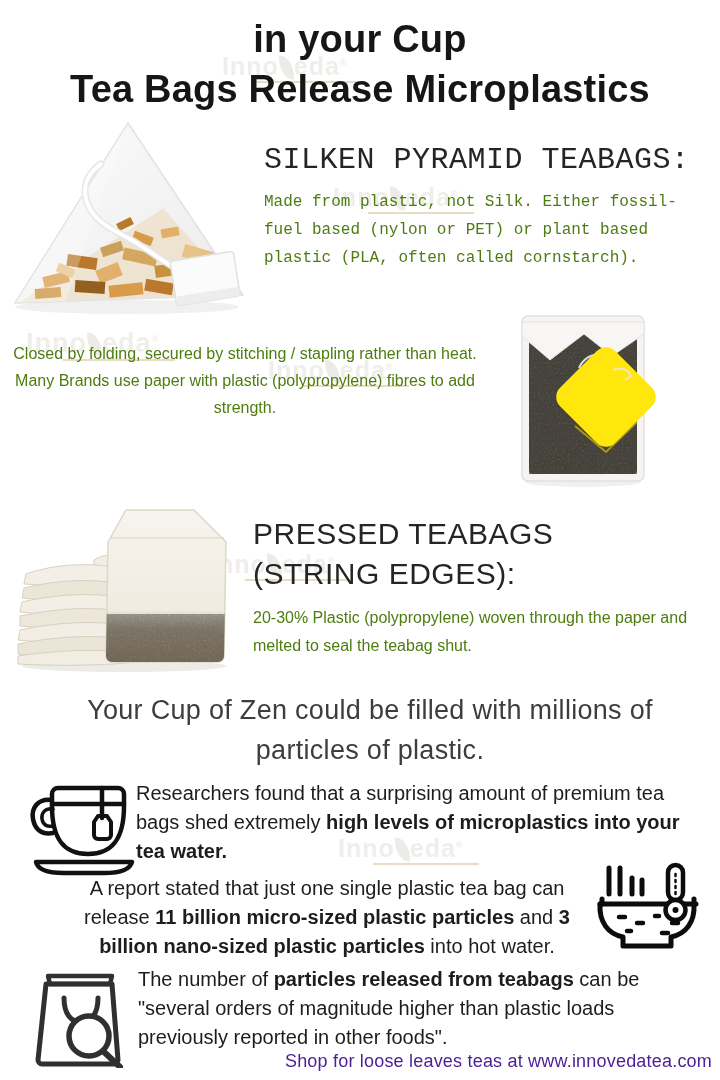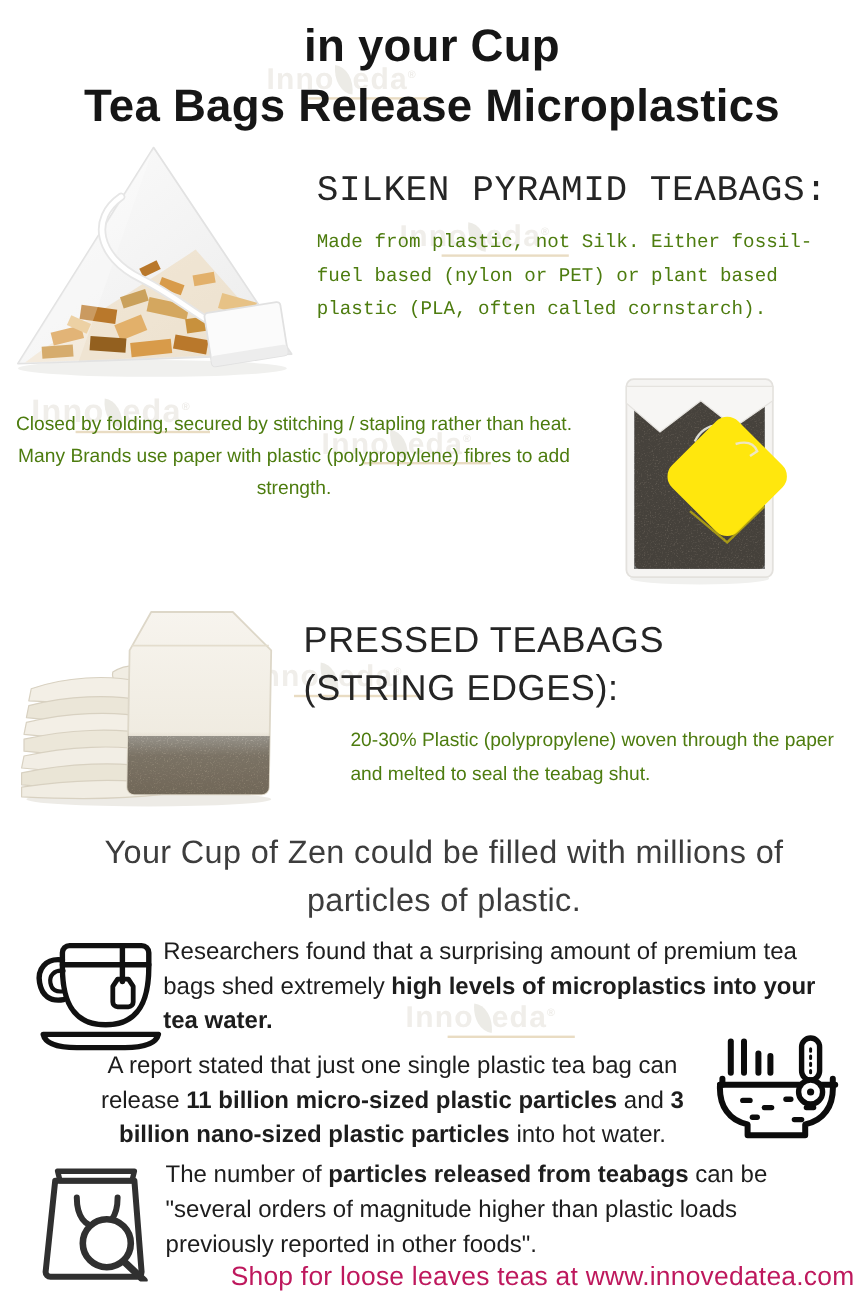--- a/index.html
+++ b/index.html
@@ -35,21 +35,21 @@
   
   .statement{
     position:absolute; z-index:2; top:690px; left:0; right:0; text-align:center;
     font-size:27px; line-height:40px; font-weight:300; color:#3d3d3d; letter-spacing:.3px;padding-left:20px;
   }
   
   .fact-text{font-size:20px; line-height:29px; color:#1d1d1d;}
   
   .footer{
     position:absolute; z-index:2; top:1051px; right:8px;
-    font-size:22px; color:#be185d; letter-spacing:.2px;
+    font-size:18px; color:#4c1d95; letter-spacing:.2px;
   }
   svg{display:block;}
 </style>
 </head>
 <body>
 
 <div class="page">
 
   <svg width="0" height="0" style="position:absolute" aria-hidden="true">
     <defs>
@@ -186,21 +186,21 @@
         <rect x="90" y="112" width="130" height="56" fill="url(#botFade)"></rect>
         <rect x="90" y="116" width="130" height="52" filter="url(#grain)" opacity="0.35"></rect>
       </g>
     </svg>
   </div>
   <div class="abs" style="left:253px; top:514px; width:460px;">
     <div class="sec-heading">
       <div>PRESSED TEABAGS</div>
       <div>(STRING EDGES):</div>
     </div>
-    <div class="sec-body" style="margin-top:10px;margin-left:39px;">20-30% Plastic (polypropylene) woven through the paper and melted to seal the teabag shut.</div>
+    <div class="sec-body" style="margin-top:10px;">20-30% Plastic (polypropylene) woven through the paper and melted to seal the teabag shut.</div>
   </div>
 
   <div class="statement">
     <div>Your Cup of Zen could be filled with millions of</div>
     <div>particles of plastic.</div>
   </div>
 
   <div class="abs" style="left:28px; top:778px; width:108px; height:100px;">
     <svg width="108" height="100" viewBox="0 0 108 100" fill="none" stroke="#111" stroke-width="4.5" stroke-linecap="round" stroke-linejoin="round">
       <path d="M30,10 h60 a6,6 0 0 1 6,6 v12 c0,32 -11,48 -36,48 c-25,0 -36,-16 -36,-48 v-12 a6,6 0 0 1 6,-6 Z"></path>

